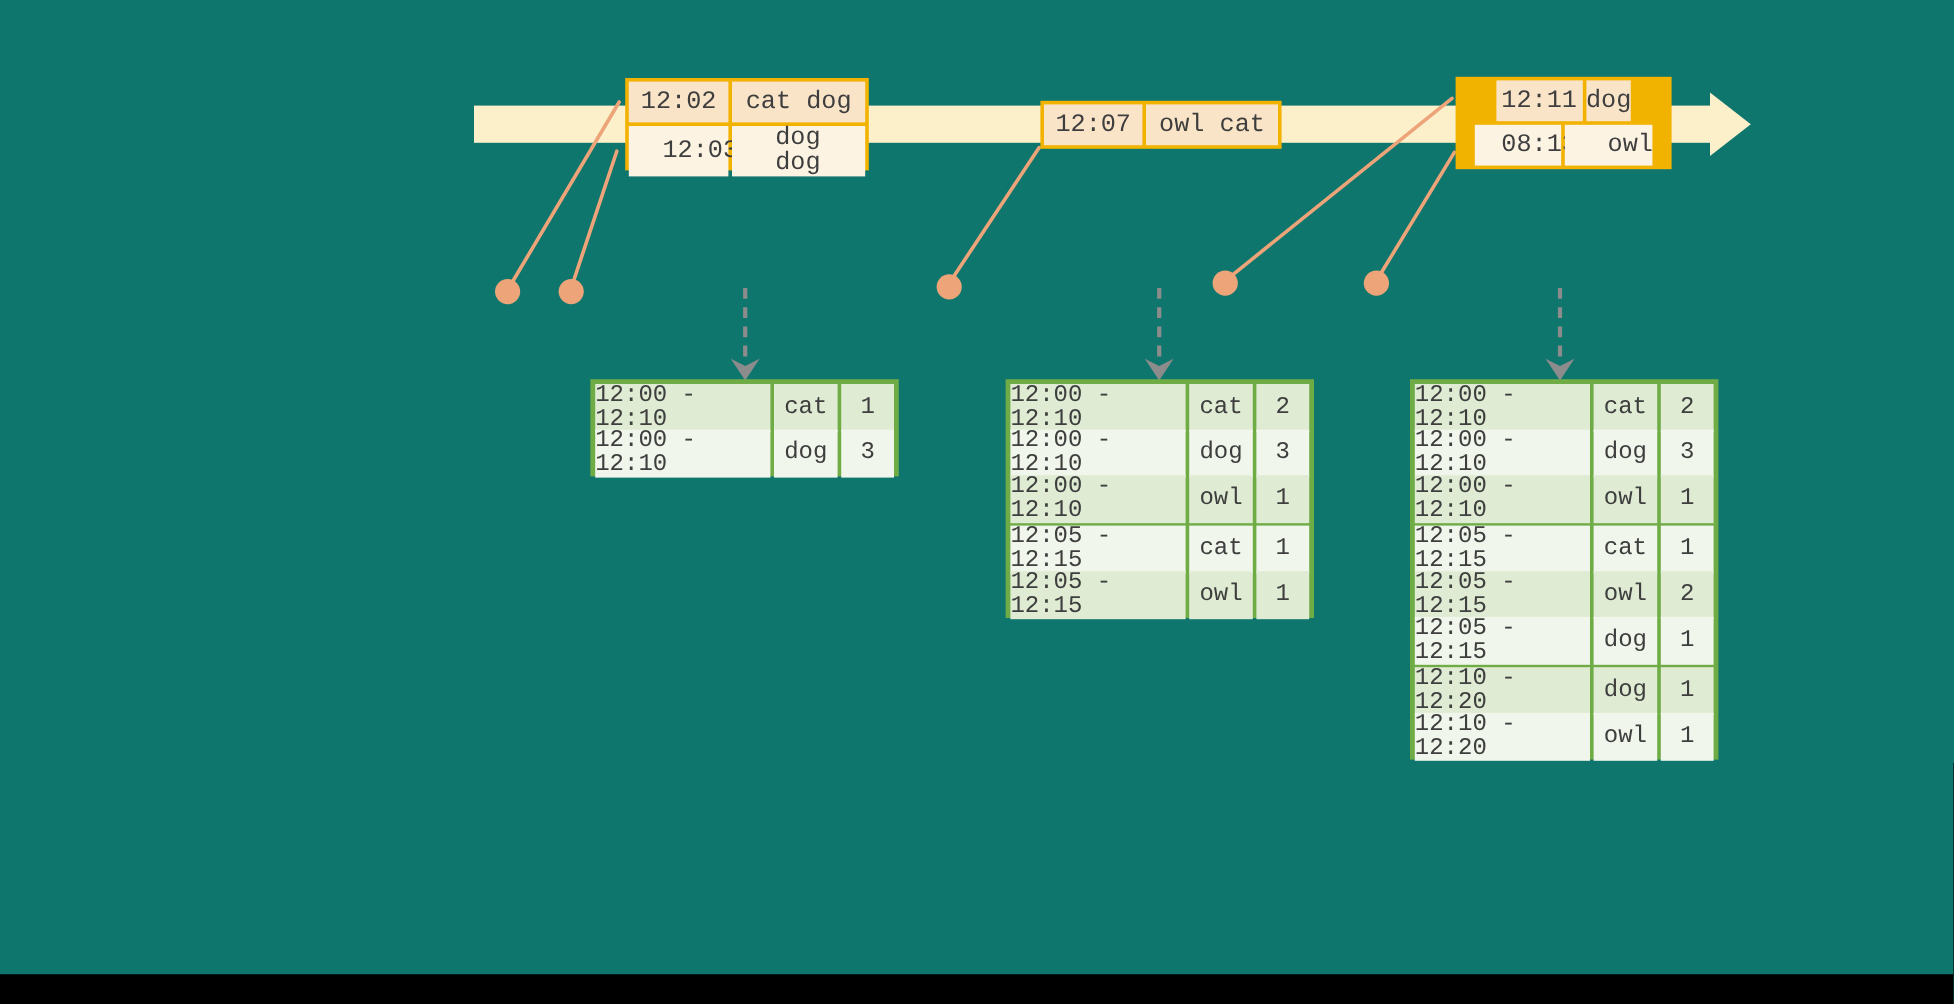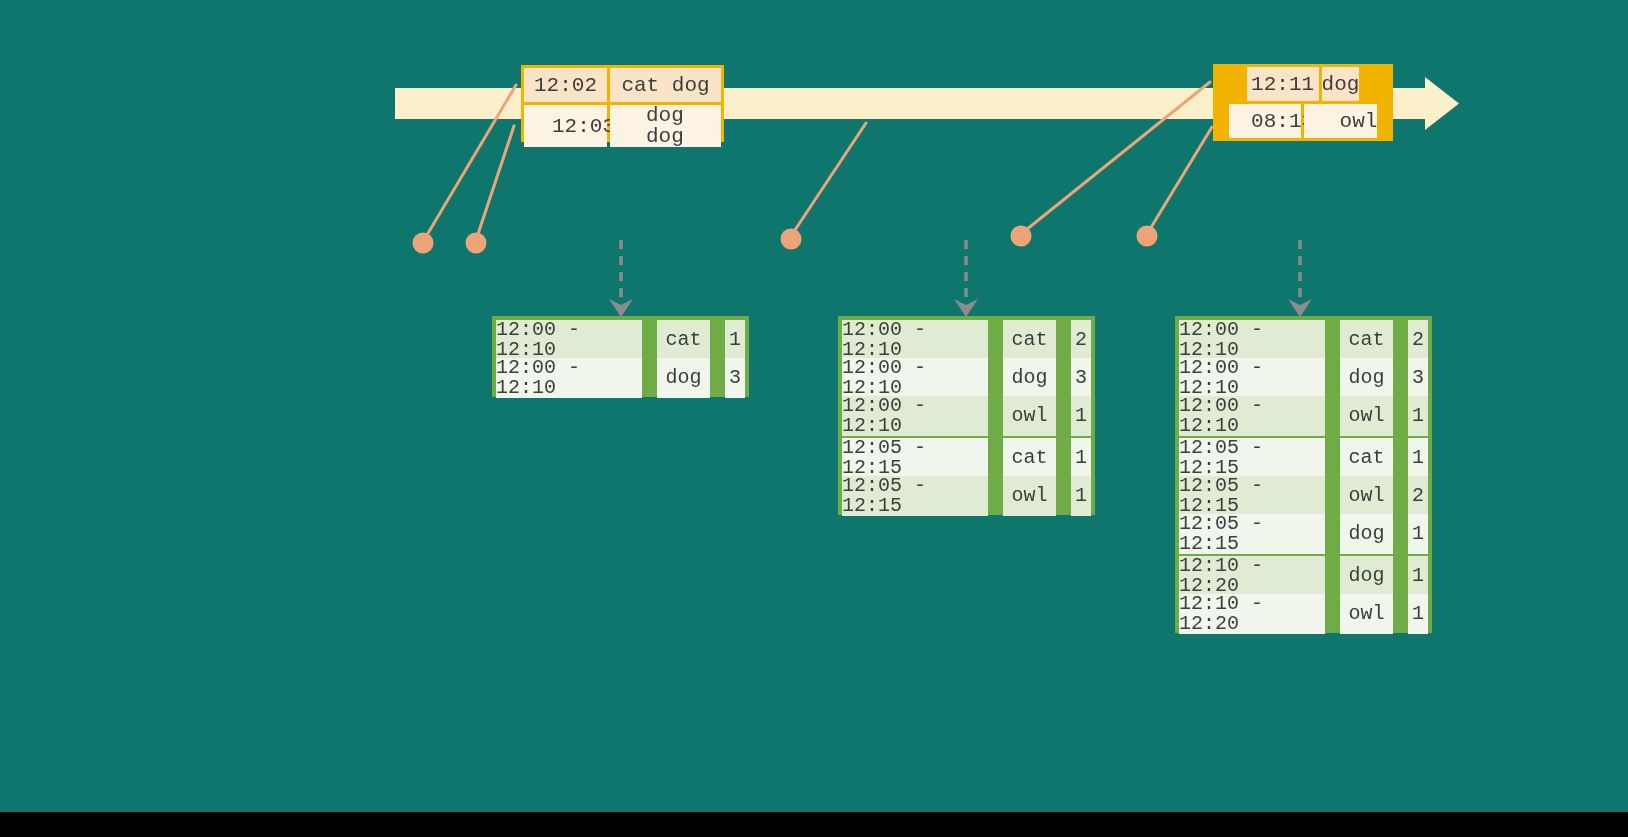--- a/index.html
+++ b/index.html
@@ -23,21 +23,21 @@
     font-size:21px;line-height:1;
   }
   .efill-dark{background:#FAE4C8;}
   .efill-light{background:#FDF3E3;padding-left:36px;}
 
   
   .gtable{
     position:absolute;background:#6FAC46;padding:4px;width:257px;
     display:flex;flex-direction:column;gap:3px;box-sizing:border-box;
   }
-  .grow{display:grid;grid-template-columns:146px 53px 1fr;gap:15px;height:35px;}
+  .grow{display:grid;grid-template-columns:146px 53px 1fr;gap:3px;height:35px;}
   .grow.gsep{margin-top:4px;}
   .gcell{
     display:flex;align-items:center;justify-content:center;
     font-size:20px;line-height:1;
   }
   .gfill-dark{background:#DFECD3;}
   .gfill-light{background:#F0F6EB;}
 </style>
 </head>
 <body>
@@ -79,20 +79,26 @@
     <div class="erow">
       <div class="ecell efill-dark">12:02</div>
       <div class="ecell efill-dark">cat dog</div>
     </div>
     <div class="erow">
       <div class="ecell efill-light">12:03</div>
       <div class="ecell efill-light">dog dog</div>
     </div>
   </div>
 
+  <div class="etable t2" style="left:867px;top:84px;width:201px;">
+    <div class="erow">
+      <div class="ecell efill-dark">12:07</div>
+      <div class="ecell efill-dark">owl cat</div>
+    </div>
+  </div>
 
   <div class="etable t3" style="left:1213px;top:64px;width:180px;align-items:center;">
     <div class="erow">
       <div class="ecell efill-dark">12:11</div>
       <div class="ecell efill-dark">dog</div>
     </div>
     <div class="erow">
       <div class="ecell efill-light">08:13</div>
       <div class="ecell efill-light">owl</div>
     </div>

